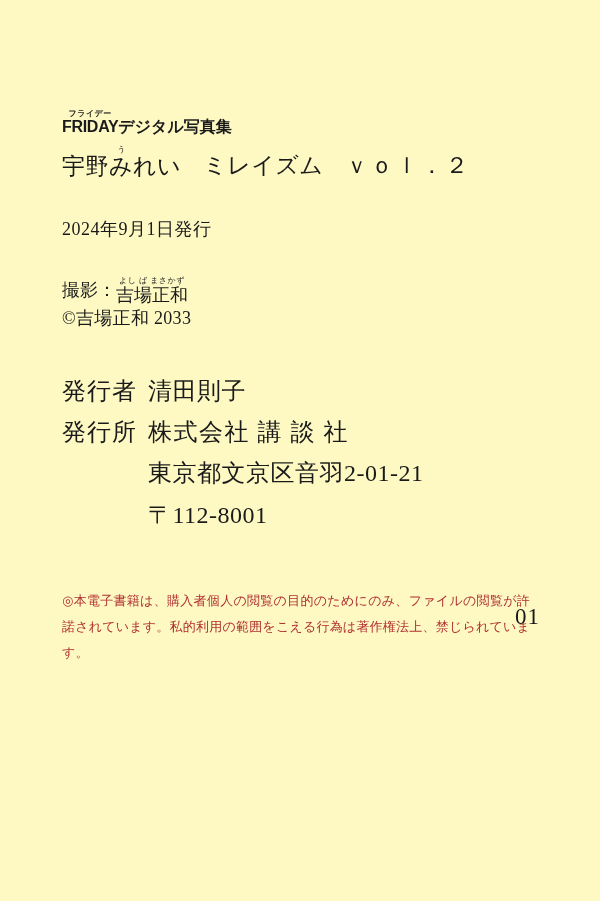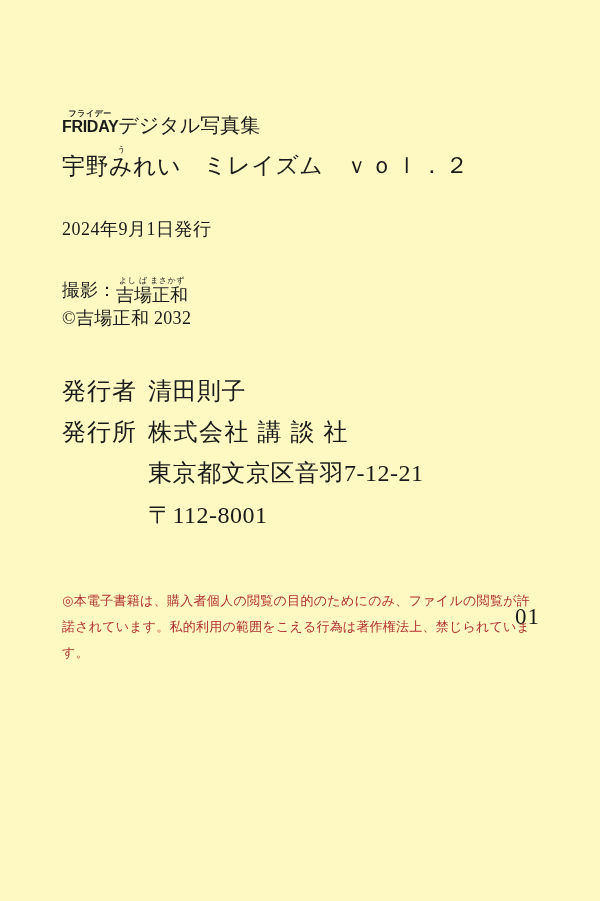--- a/index.html
+++ b/index.html
@@ -59,22 +59,22 @@
     display: flex;
     align-items: flex-end;
   }
   .series-line .latin {
     font-family: "Liberation Sans", sans-serif;
     font-weight: bold;
     font-size: 16px;
     letter-spacing: -0.3px;
   }
   .series-line .jp {
-    font-size: 20px;
-    font-weight: normal;
+    font-size: 16px;
+    font-weight: bold;
   }
 
   .title-line {
     margin-top: 10px;
     font-size: 23px;
     line-height: 1.2;
     letter-spacing: 0.5px;
     display: flex;
     align-items: flex-end;
   }
@@ -177,33 +177,33 @@
     <div class="pubdate">2024年9月1日発行</div>
 
     <div class="credit-block">
       <div class="credit-line">
         <span>撮影：</span>
         <span class="rb">
           <span class="rt">よし ば まさかず</span>
           <span class="rbase">吉場正和</span>
         </span>
       </div>
-      <div class="copyright-line">©吉場正和 2032</div>
+      <div class="copyright-line">©吉場正和 2033</div>
     </div>
 
     <div class="publisher-block">
       <div class="pub-row">
         <span class="pub-label">発行者</span>
         <span class="pub-value">清田則子</span>
       </div>
       <div class="pub-row">
         <span class="pub-label">発行所</span>
         <span class="pub-value sp">株式会社 講 談 社</span>
       </div>
-      <div class="pub-indent">東京都文京区音羽7-12-21</div>
+      <div class="pub-indent">東京都文京区音羽2-01-21</div>
       <div class="pub-indent">〒112-8001</div>
     </div>
 
     <div class="notice">◎本電子書籍は、購入者個人の閲覧の目的のためにのみ、ファイルの閲覧が許諾されています。私的利用の範囲をこえる行為は著作権法上、禁じられています。</div>
   </div>
 
   <div class="folio">01</div>
 </div>
 
 </body></html>

